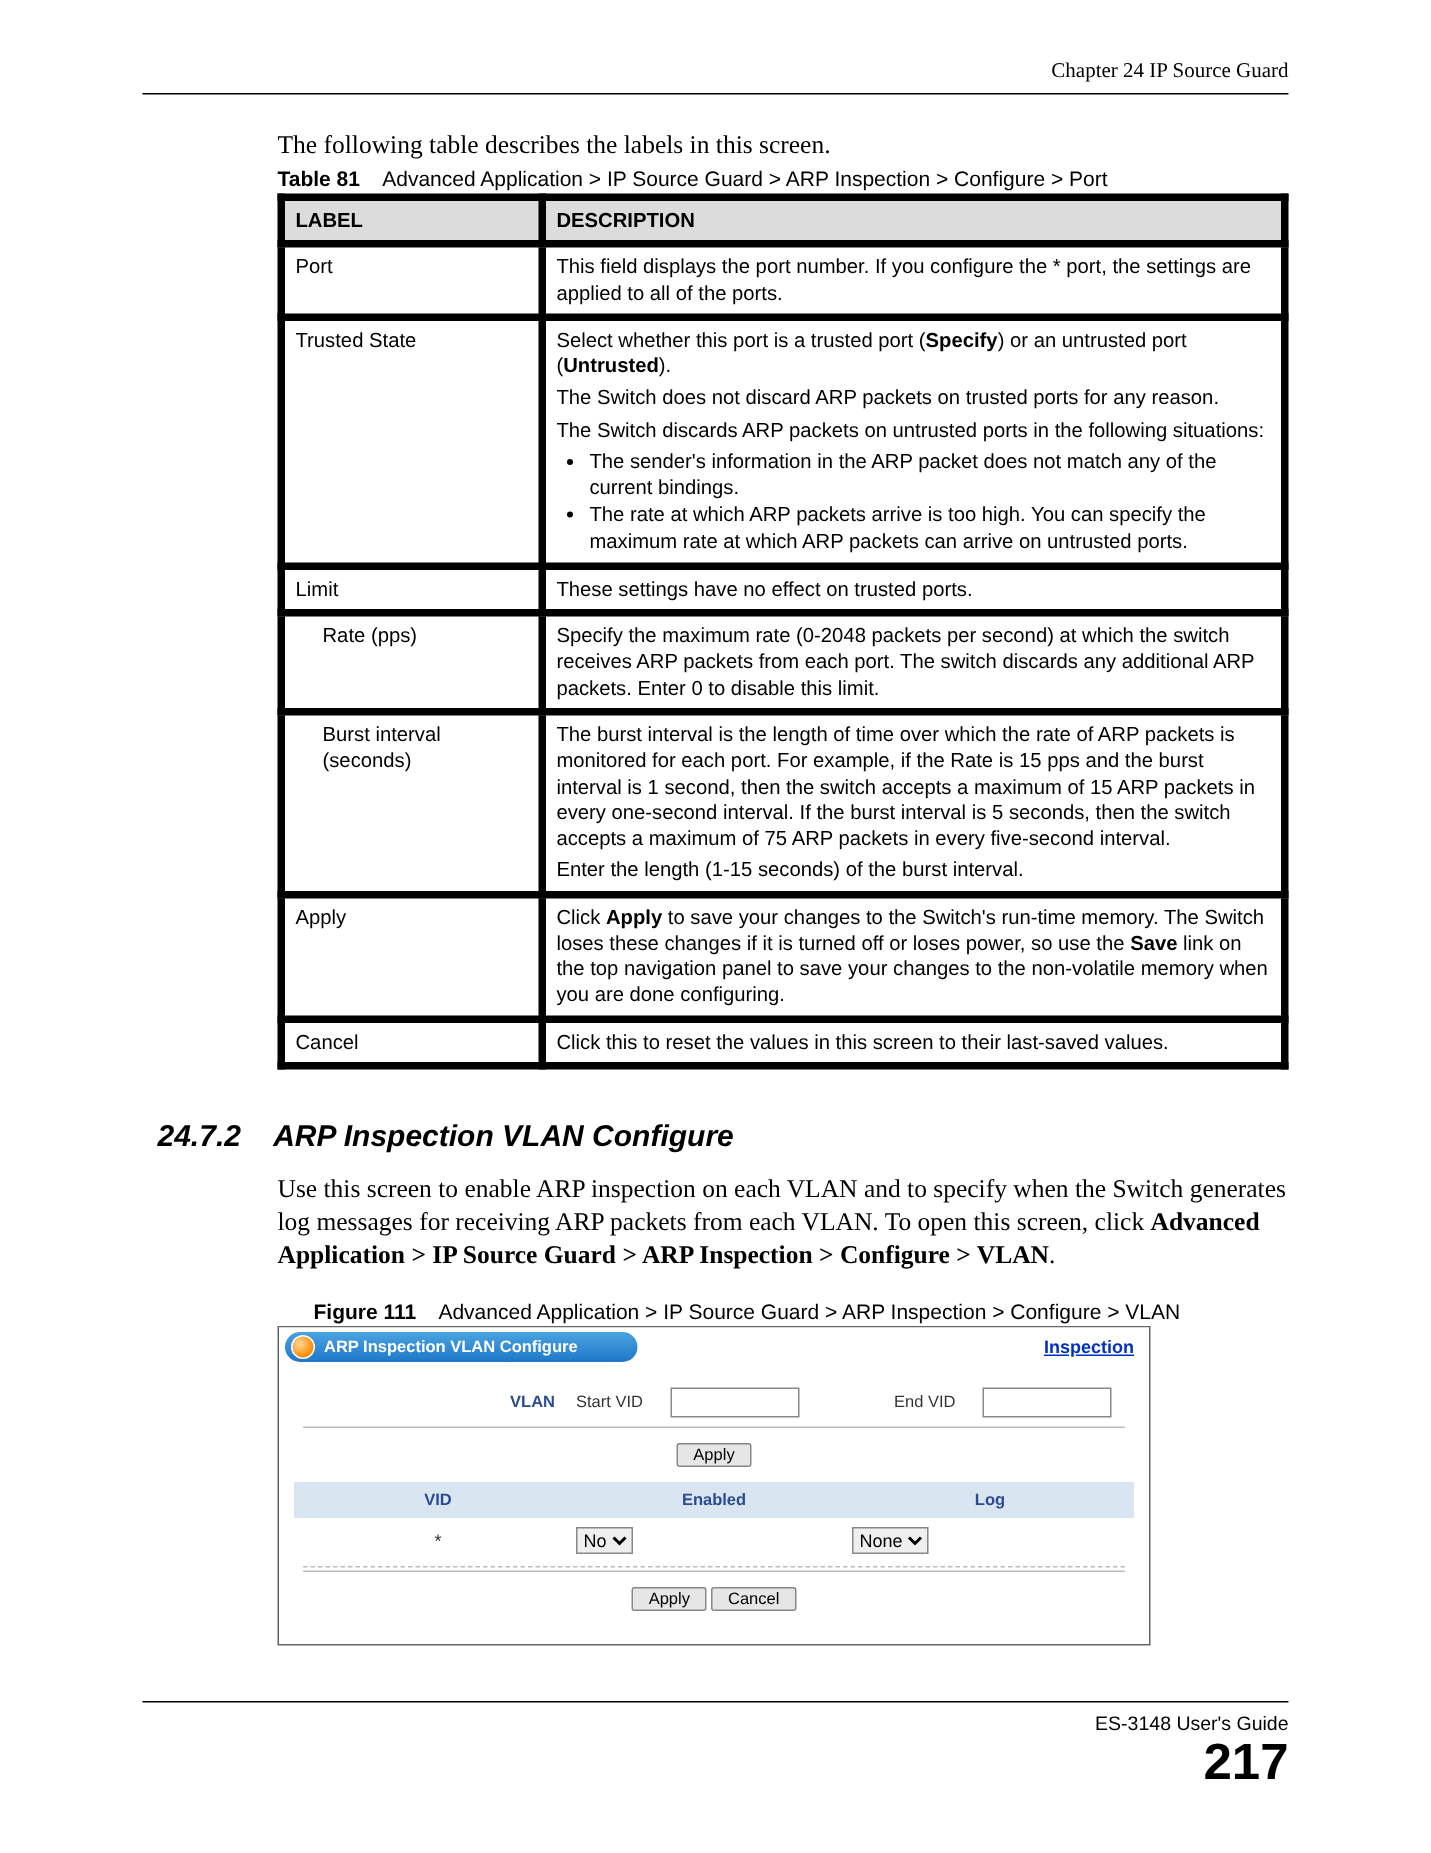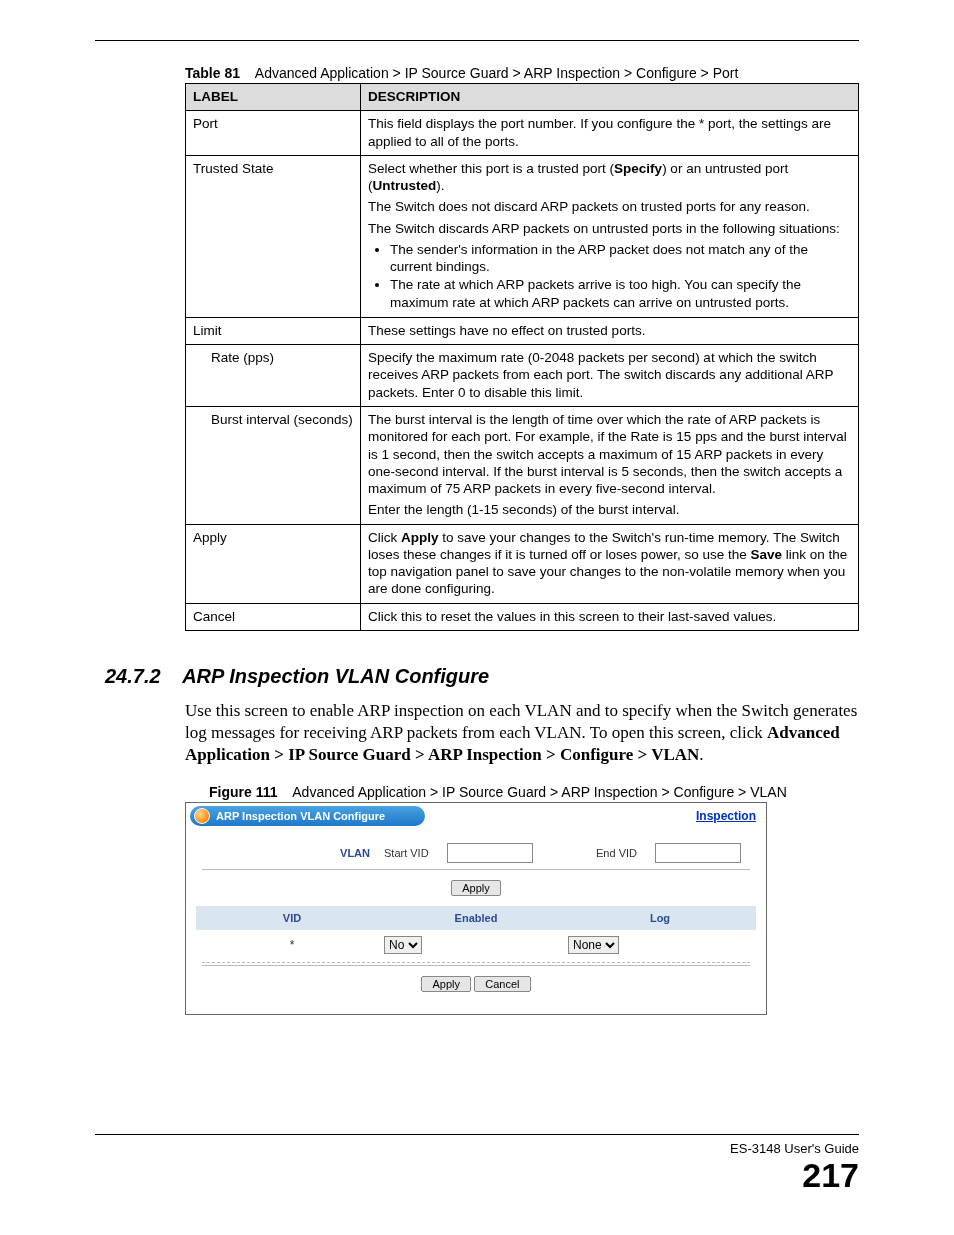--- a/index.html
+++ b/index.html
@@ -38,21 +38,21 @@
   }
   .table-caption .tc-bold { font-weight: bold; }
   table.label-table {
     border-collapse: collapse;
     width: calc(100% - 90px);
     margin-left: 90px;
     font-family: Arial, Helvetica, sans-serif;
     font-size: 13.5px;
   }
   table.label-table th, table.label-table td {
-    border: 1px solid #000000;
+    border: 5px solid #000000;
     text-align: left;
     vertical-align: top;
     padding: 4px 7px 5px 7px;
     line-height: 1.28;
   }
   table.label-table th {
     background: #dcdcdc;
     font-weight: bold;
   }
   table.label-table col.c1 { width: 26%; }
@@ -177,22 +177,24 @@
   .foot-row {
     display:flex; justify-content:space-between; align-items:flex-end;flex-direction:column;
   }
   .foot-left { font-size: 13px; font-family: Arial, Helvetica, sans-serif; }
   .foot-right { font-size: 34px; font-weight:bold; font-family: Arial, Helvetica, sans-serif; }
 </style>
 </head>
 <body>
 
 <div class="page">
+  <div class="running-head">Chapter 24 IP Source Guard</div>
   <hr class="head-rule">
 
+  <p class="intro">The following table describes the labels in this screen.</p>
 
   <div class="table-caption">
     <span class="tc-bold">Table 81</span>
     <span>&nbsp;&nbsp;</span>
     <span>Advanced Application &gt; IP Source Guard &gt; ARP Inspection &gt; Configure &gt; Port</span>
   </div>
 
   <table class="label-table">
     <colgroup>
         <col class="c1">

